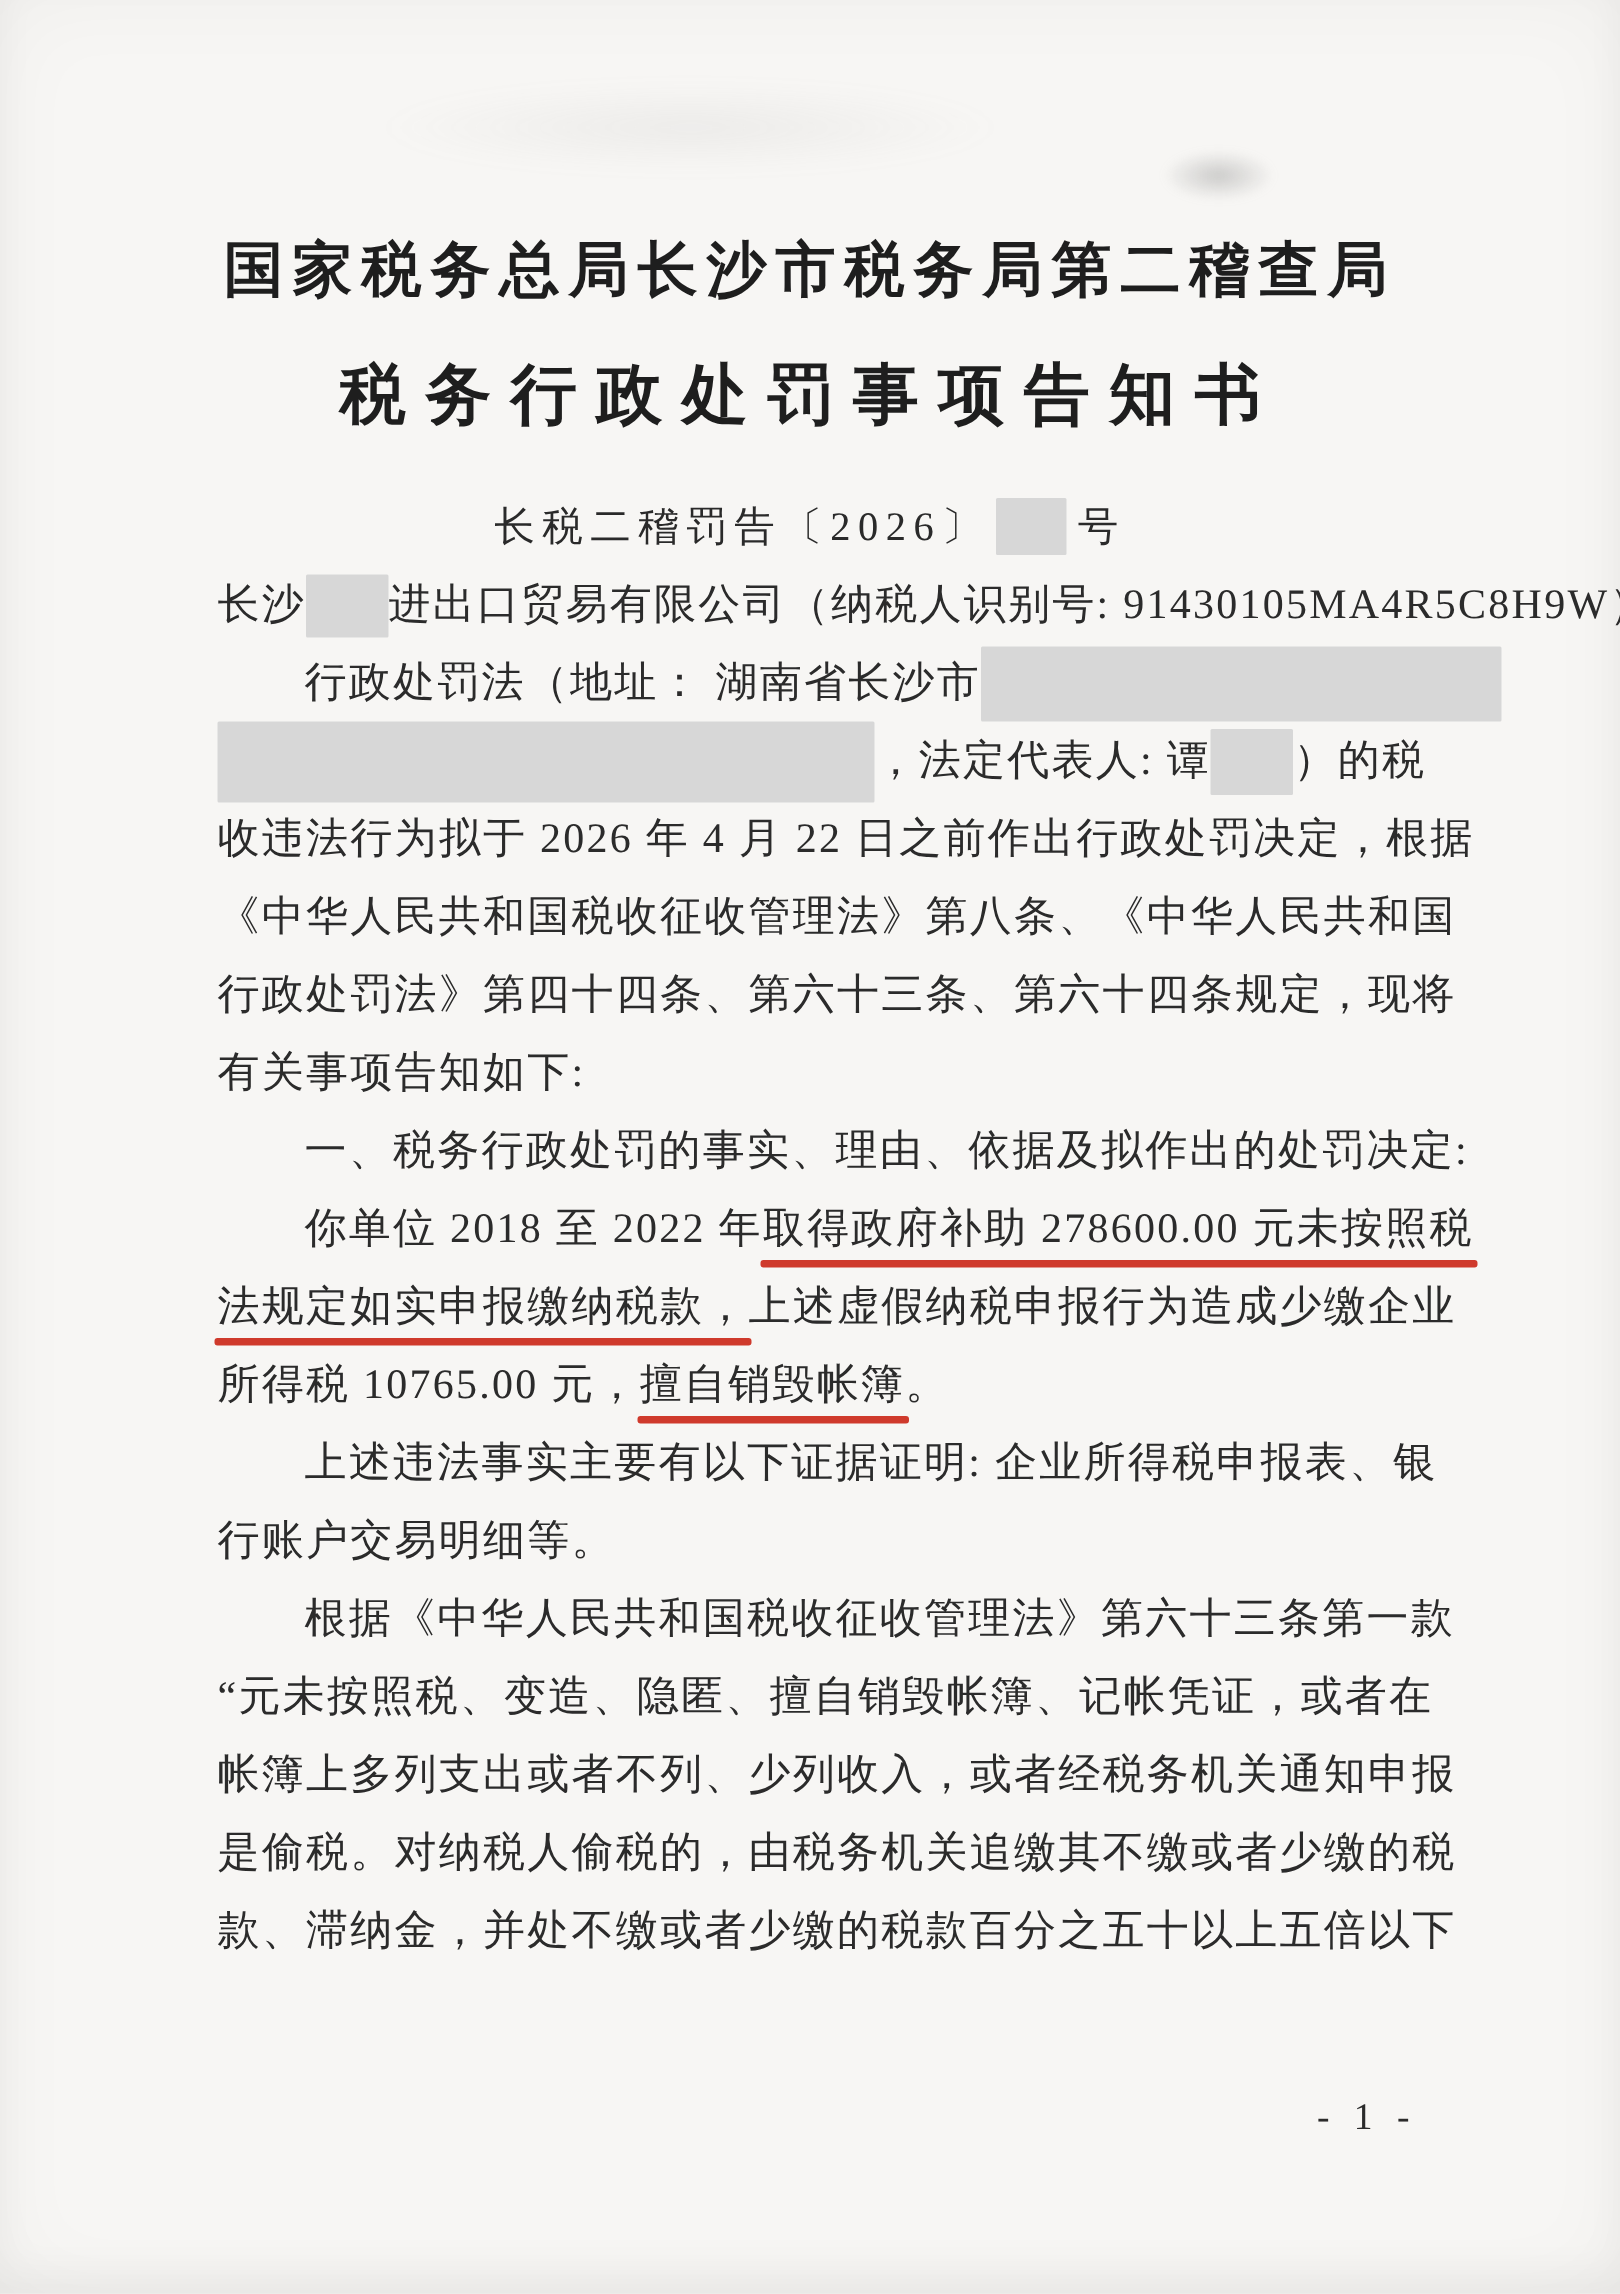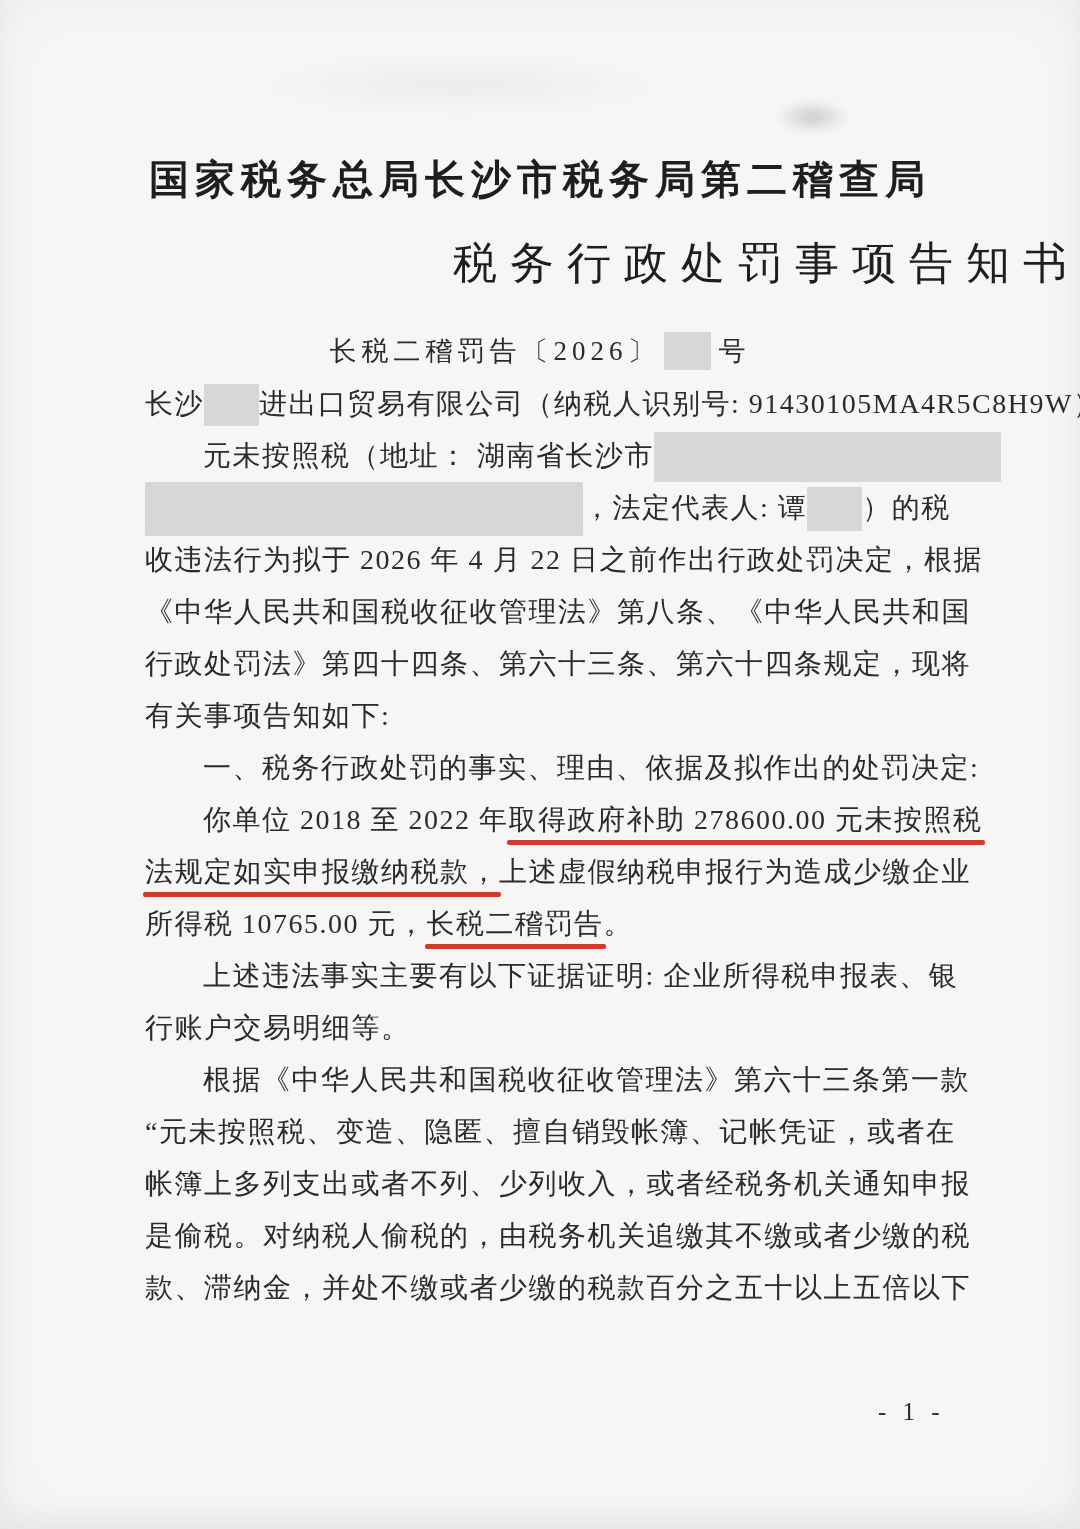--- a/index.html
+++ b/index.html
@@ -39,23 +39,23 @@
     text-align: center;
     font-size: 40px;
     font-weight: 700;
     letter-spacing: 6px;
     color: #1e1e1e;
     white-space: nowrap;
   }
   .title2 {
     position: absolute;
     left: 0; right: 0; top: 234px;
-    text-align: right;
+    text-align: center;
     font-size: 44px;
-    font-weight: 400;
+    font-weight: 700;
     letter-spacing: 13px;
     color: #1e1e1e;
     white-space: nowrap;
   }
   .docnum {
     position: absolute;
     left: 0; right: 0; top: 332px;
     display: flex;
     justify-content: center;
     align-items: center;
@@ -118,30 +118,30 @@
   <div class="title2">税务行政处罚事项告知书</div>
 
   <div class="docnum">
     <span>长税二稽罚告〔2026〕</span>
     <span class="redact" style="width:47px;height:38px;"></span>
     <span>号</span>
   </div>
 
   <div class="body-lines">
       <div class="line"><span>长沙</span><span class="redact" style="width: 55px; height: 42px;"></span><span>进出口贸易有限公司（纳税人识别号: 91430105MA4R5C8H9W）:</span></div>
-      <div class="line indent"><span>元未按照税（地址： 湖南省长沙市</span><span class="redact" style="width: 347px; height: 50px;"></span></div>
+      <div class="line indent"><span>行政处罚法（地址： 湖南省长沙市</span><span class="redact" style="width: 347px; height: 50px;"></span></div>
       <div class="line"><span class="redact" style="width: 438px; height: 54px;"></span><span>，法定代表人: 谭</span><span class="redact" style="width: 55px; height: 44px;"></span><span>）的税</span></div>
       <div class="line"><span>收违法行为拟于 2026 年 4 月 22 日之前作出行政处罚决定，根据</span></div>
       <div class="line"><span>《中华人民共和国税收征收管理法》第八条、《中华人民共和国</span></div>
       <div class="line"><span>行政处罚法》第四十四条、第六十三条、第六十四条规定，现将</span></div>
       <div class="line"><span>有关事项告知如下:</span></div>
       <div class="line indent"><span>一、税务行政处罚的事实、理由、依据及拟作出的处罚决定:</span></div>
       <div class="line indent"><span>你单位 2018 至 2022 年</span><span class="u">取得政府补助 278600.00 元未按照税</span></div>
       <div class="line"><span class="u">法规定如实申报缴纳税款，</span><span>上述虚假纳税申报行为造成少缴企业</span></div>
-      <div class="line"><span>所得税 10765.00 元，</span><span class="u">长税二稽罚告</span><span>。</span></div>
+      <div class="line"><span>所得税 10765.00 元，</span><span class="u">擅自销毁帐簿</span><span>。</span></div>
       <div class="line indent"><span>上述违法事实主要有以下证据证明: 企业所得税申报表、银</span></div>
       <div class="line"><span>行账户交易明细等。</span></div>
       <div class="line indent"><span>根据《中华人民共和国税收征收管理法》第六十三条第一款</span></div>
       <div class="line"><span>“元未按照税、变造、隐匿、擅自销毁帐簿、记帐凭证，或者在</span></div>
       <div class="line"><span>帐簿上多列支出或者不列、少列收入，或者经税务机关通知申报</span></div>
       <div class="line"><span>是偷税。对纳税人偷税的，由税务机关追缴其不缴或者少缴的税</span></div>
       <div class="line"><span>款、滞纳金，并处不缴或者少缴的税款百分之五十以上五倍以下</span></div>
     </div>
 
   <div class="pageno">- 1 -</div>

